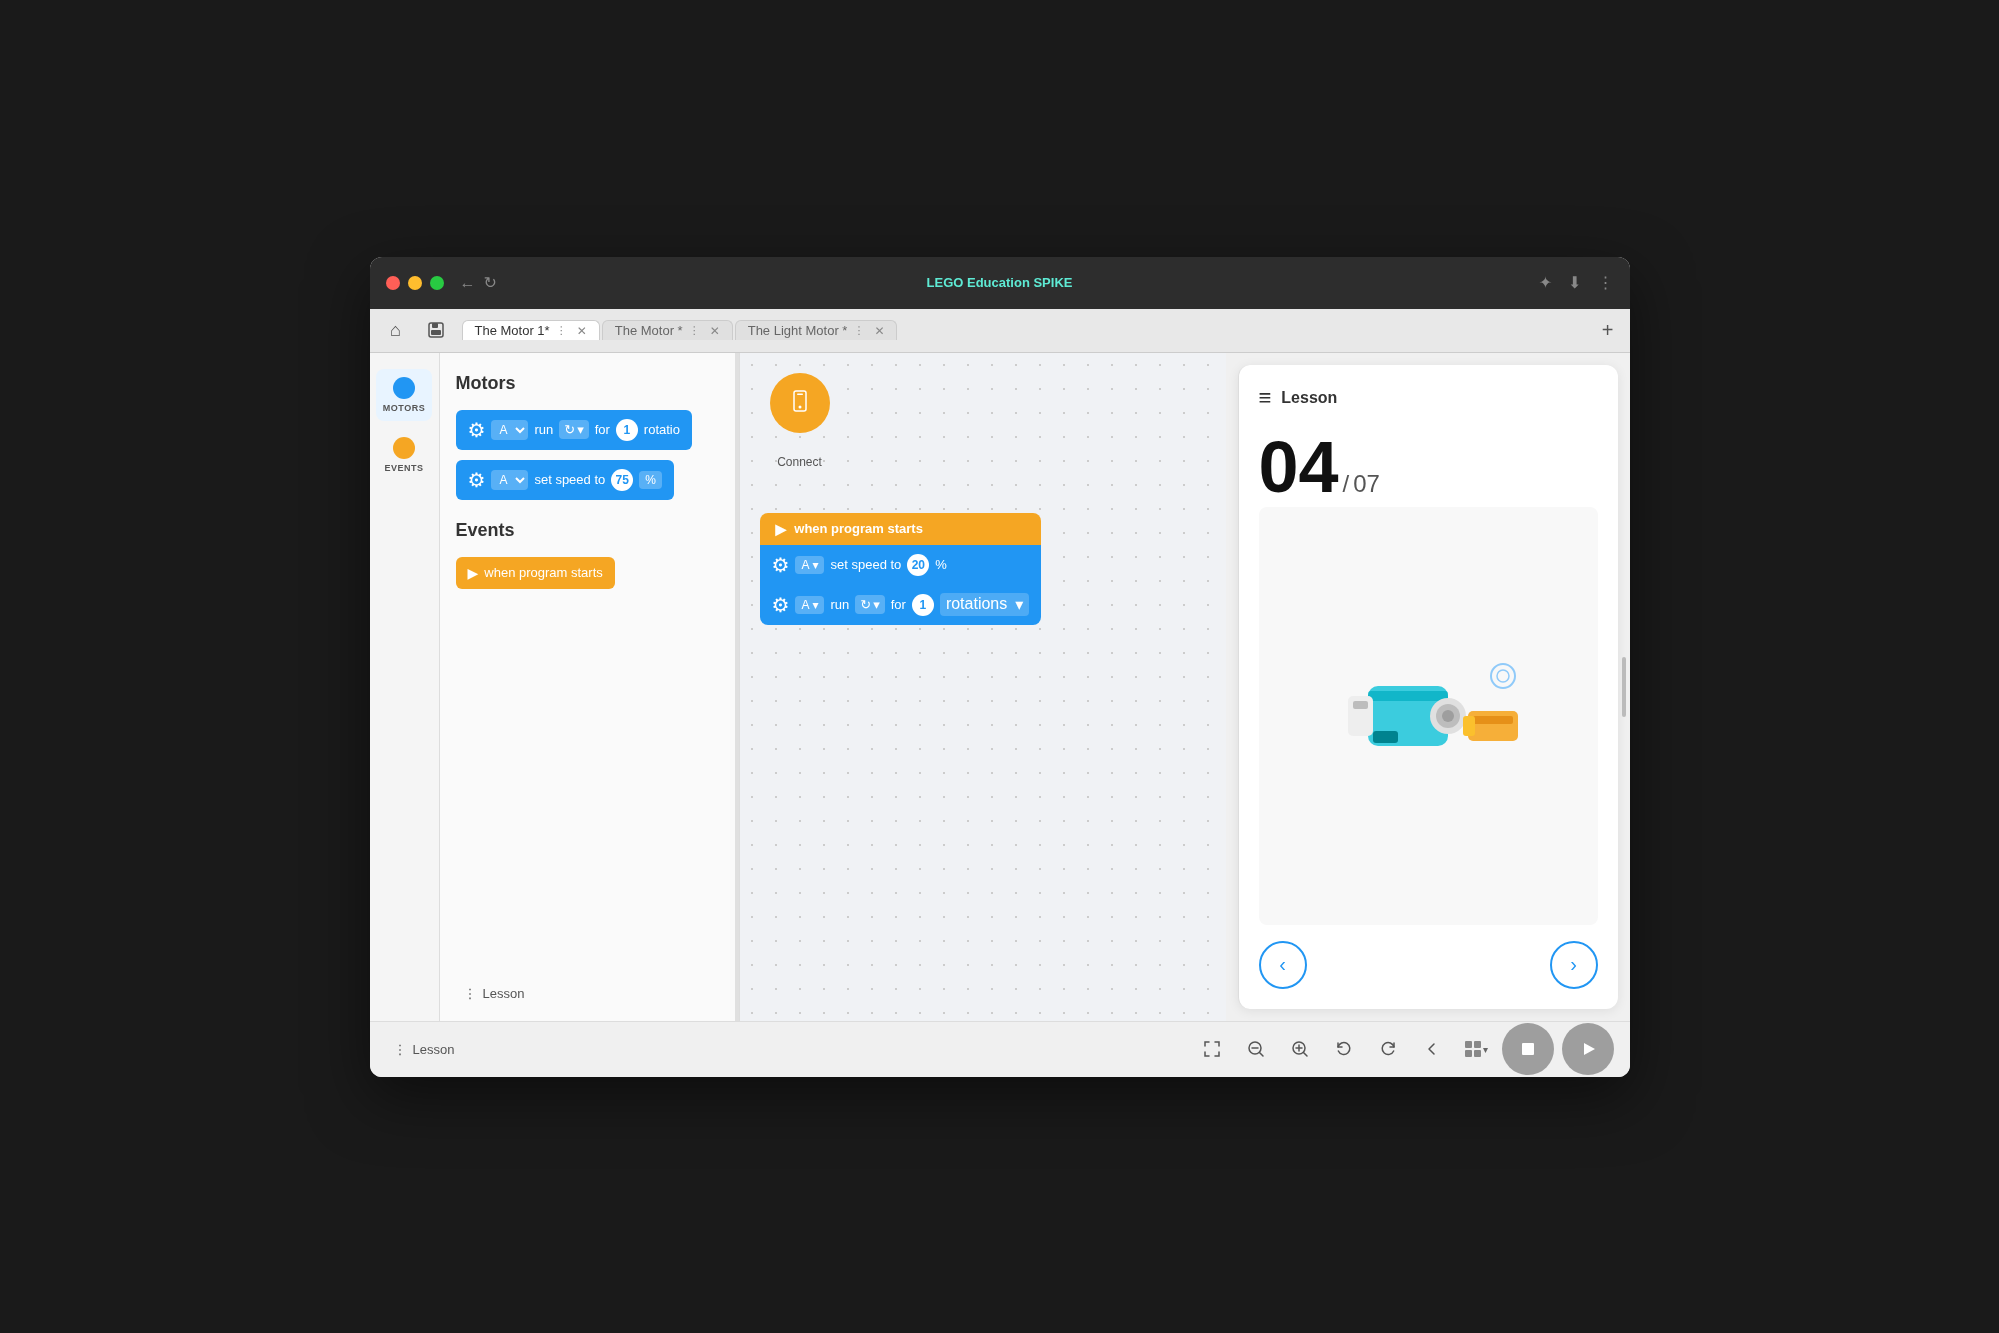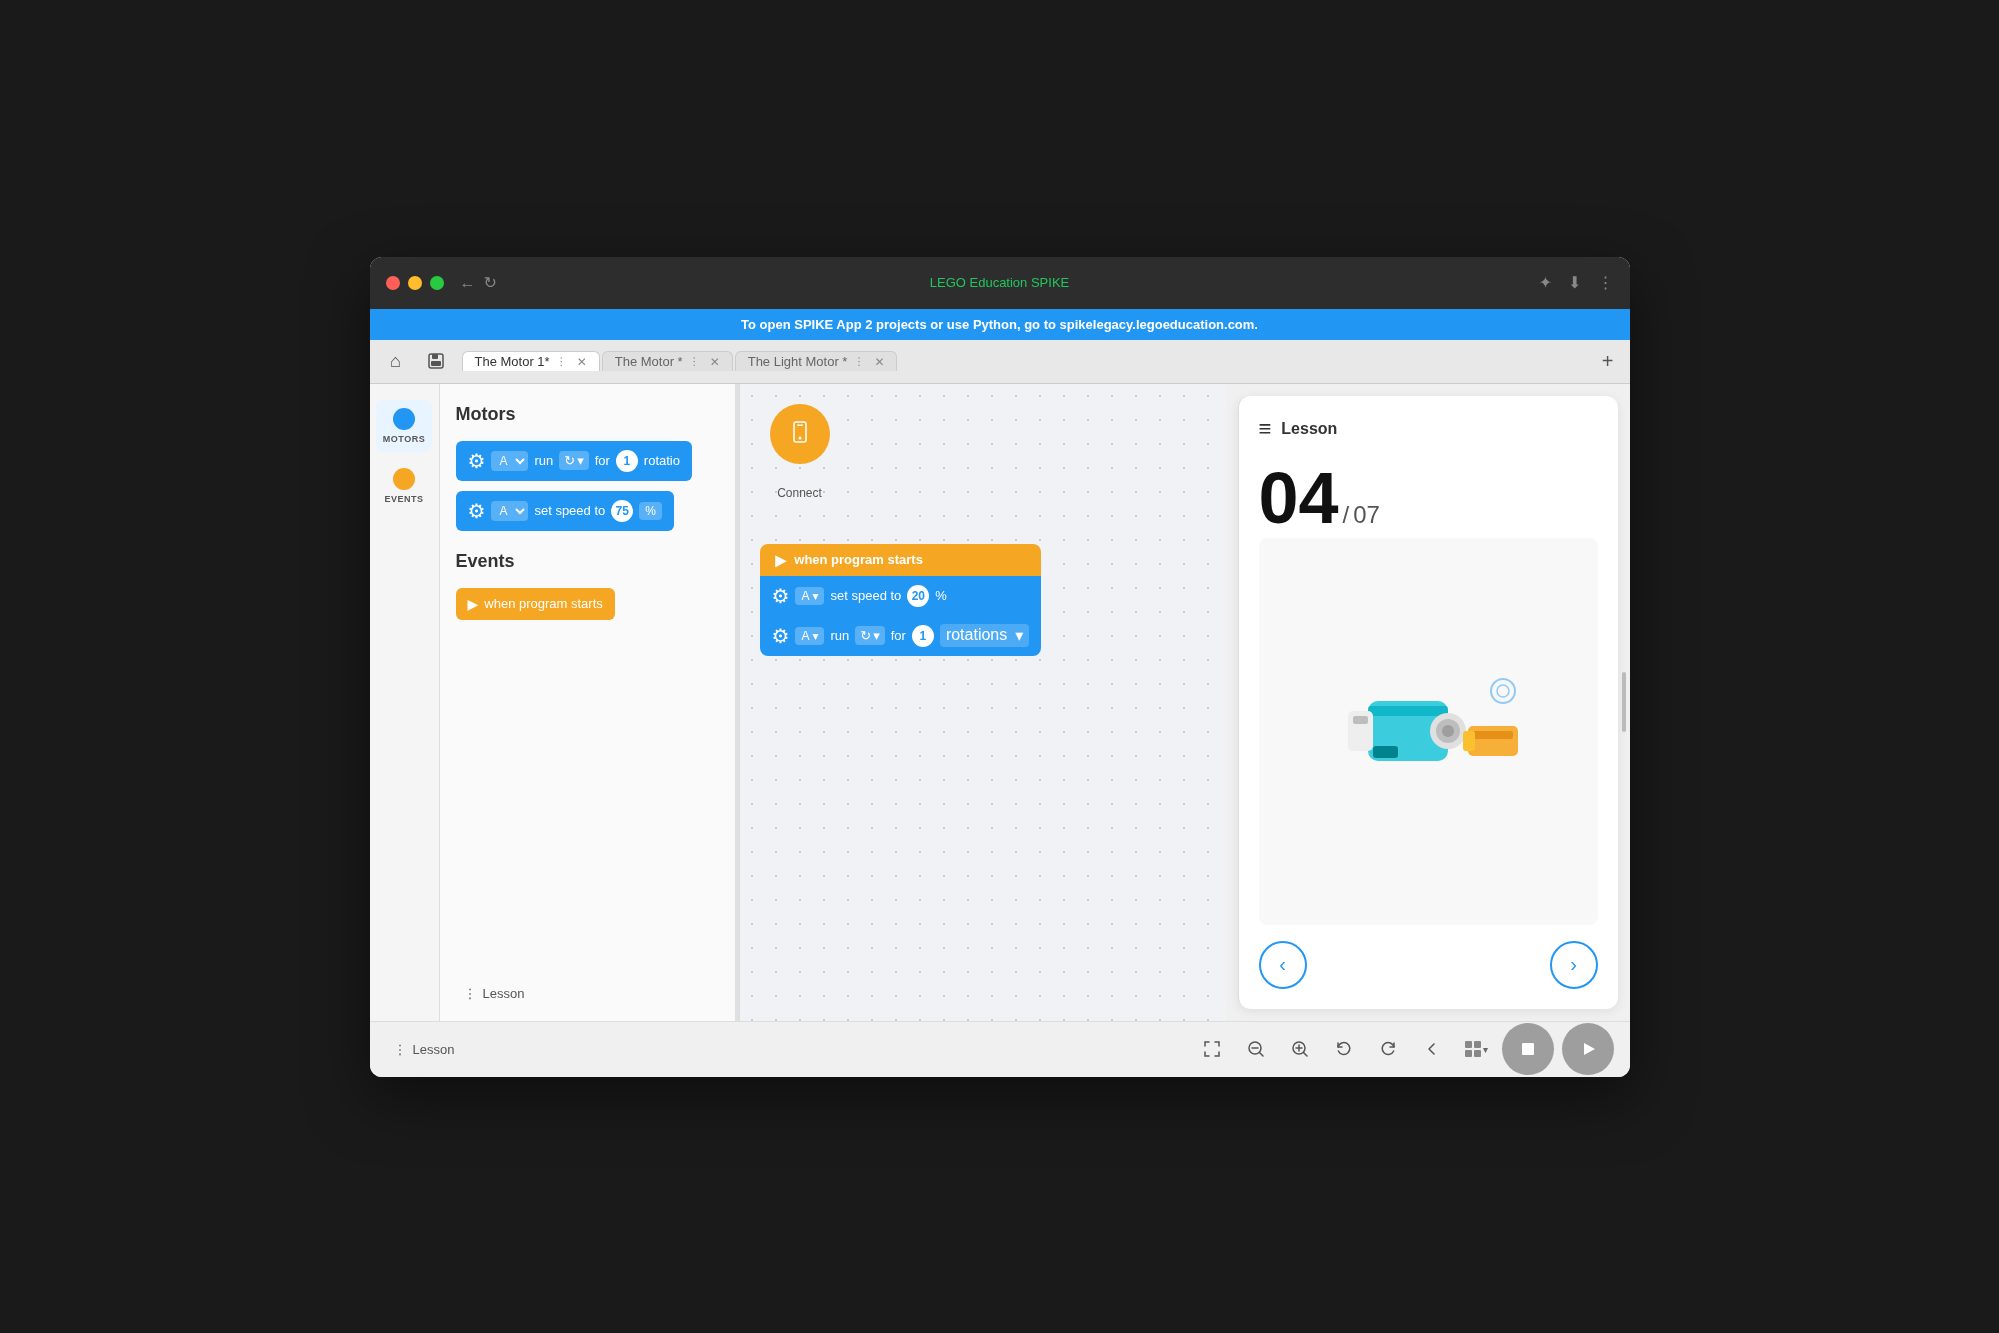--- a/index.html
+++ b/index.html
@@ -26,21 +26,21 @@
       flex-shrink: 0;
       position: relative;
     }
     .traffic-lights { display: flex; gap: 8px; align-items: center; }
     .tl { width: 14px; height: 14px; border-radius: 50%; }
     .tl-red { background: #ff5f57; }
     .tl-yellow { background: #ffbd2e; }
     .tl-green { background: #28ca42; }
     .nav-buttons { display: flex; gap: 8px; margin-left: 16px; }
     .nav-btn { background: none; border: none; color: #888; font-size: 16px; cursor: pointer; }
-    .title-text { position: absolute; left: 50%; transform: translateX(-50%); color: #22c55e; font-size: 13px; font-weight: 400; }
+    .title-text { position: absolute; left: 50%; transform: translateX(-50%); color: #5eead4; font-size: 13px; font-weight: 700; }
     .title-actions { margin-left: auto; display: flex; gap: 16px; align-items: center; color: #888; font-size: 16px; }
 
     
     .banner {
       background: #2196f3;
       color: white;
       text-align: center;
       padding: 8px;
       font-size: 13px;
       font-weight: 400;
@@ -333,23 +333,20 @@
       <button class="nav-btn">↻</button>
     </div>
     <div class="title-text">LEGO Education SPIKE</div>
     <div class="title-actions">
       <span>✦</span>
       <span>⬇</span>
       <span>⋮</span>
     </div>
   </div>
 
-  <div class="banner">
-    <span>To open SPIKE App 2 projects or use Python, go to </span><span style="font-weight:600;">spikelegacy.legoeducation.com.</span>
-  </div>
 
   <div class="tabs-bar">
     <div class="home-btn">⌂</div>
     <div class="save-btn">
       <svg width="18" height="18" viewBox="0 0 18 18" fill="none">
         <rect x="2" y="2" width="14" height="14" rx="2" stroke="#555" stroke-width="1.5" fill="none"></rect>
         <rect x="5" y="2" width="6" height="5" rx="1" fill="#555"></rect>
         <rect x="4" y="9" width="10" height="5" rx="1" fill="#555"></rect>
       </svg>
     </div>

